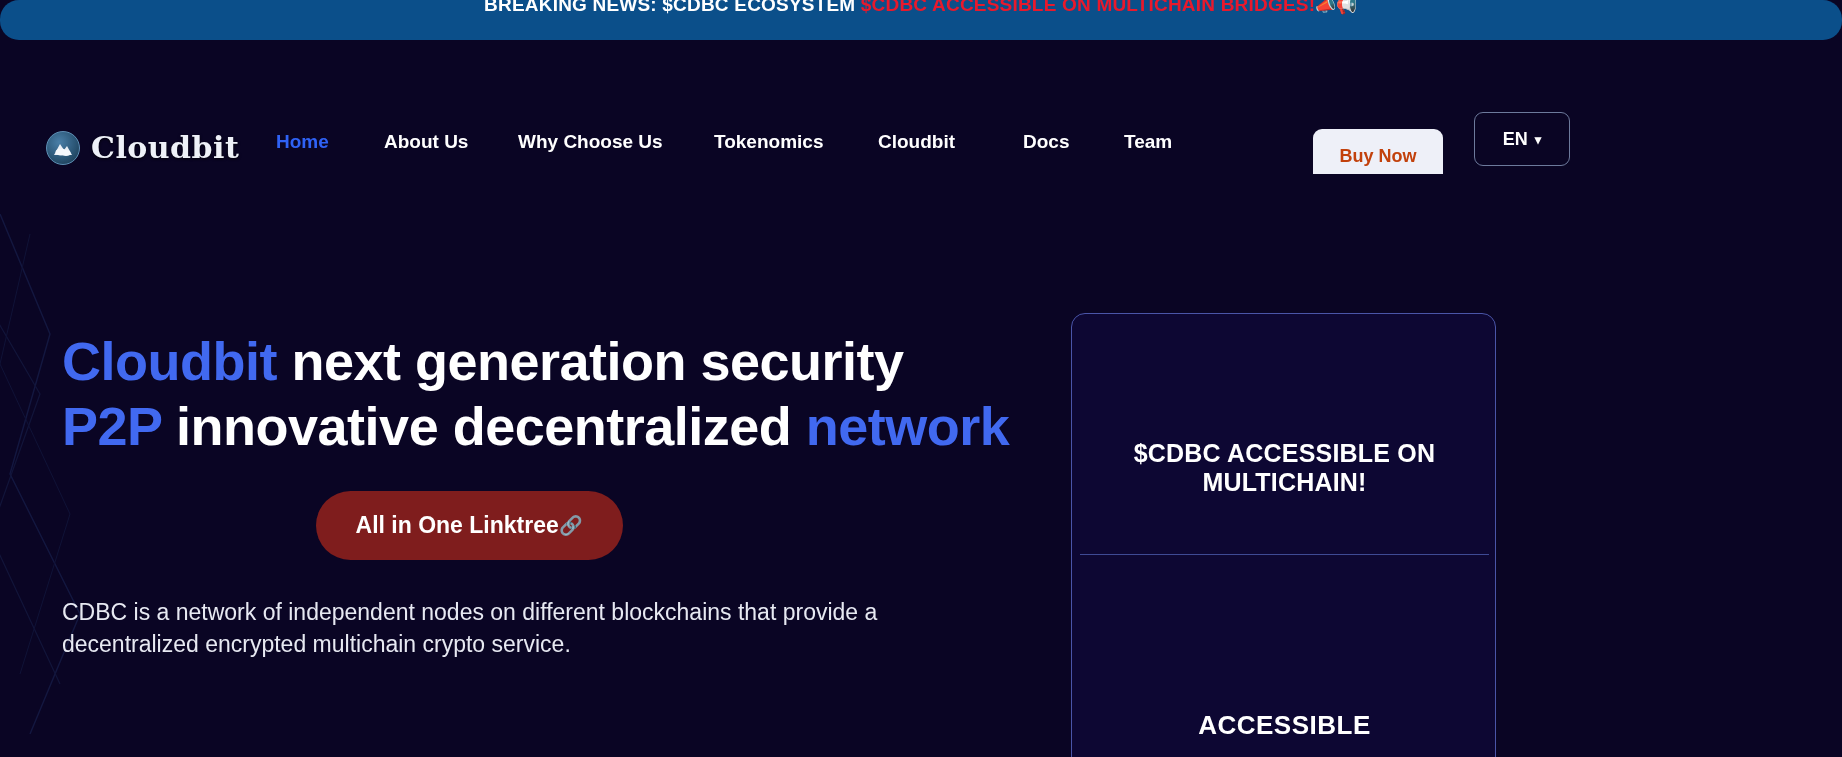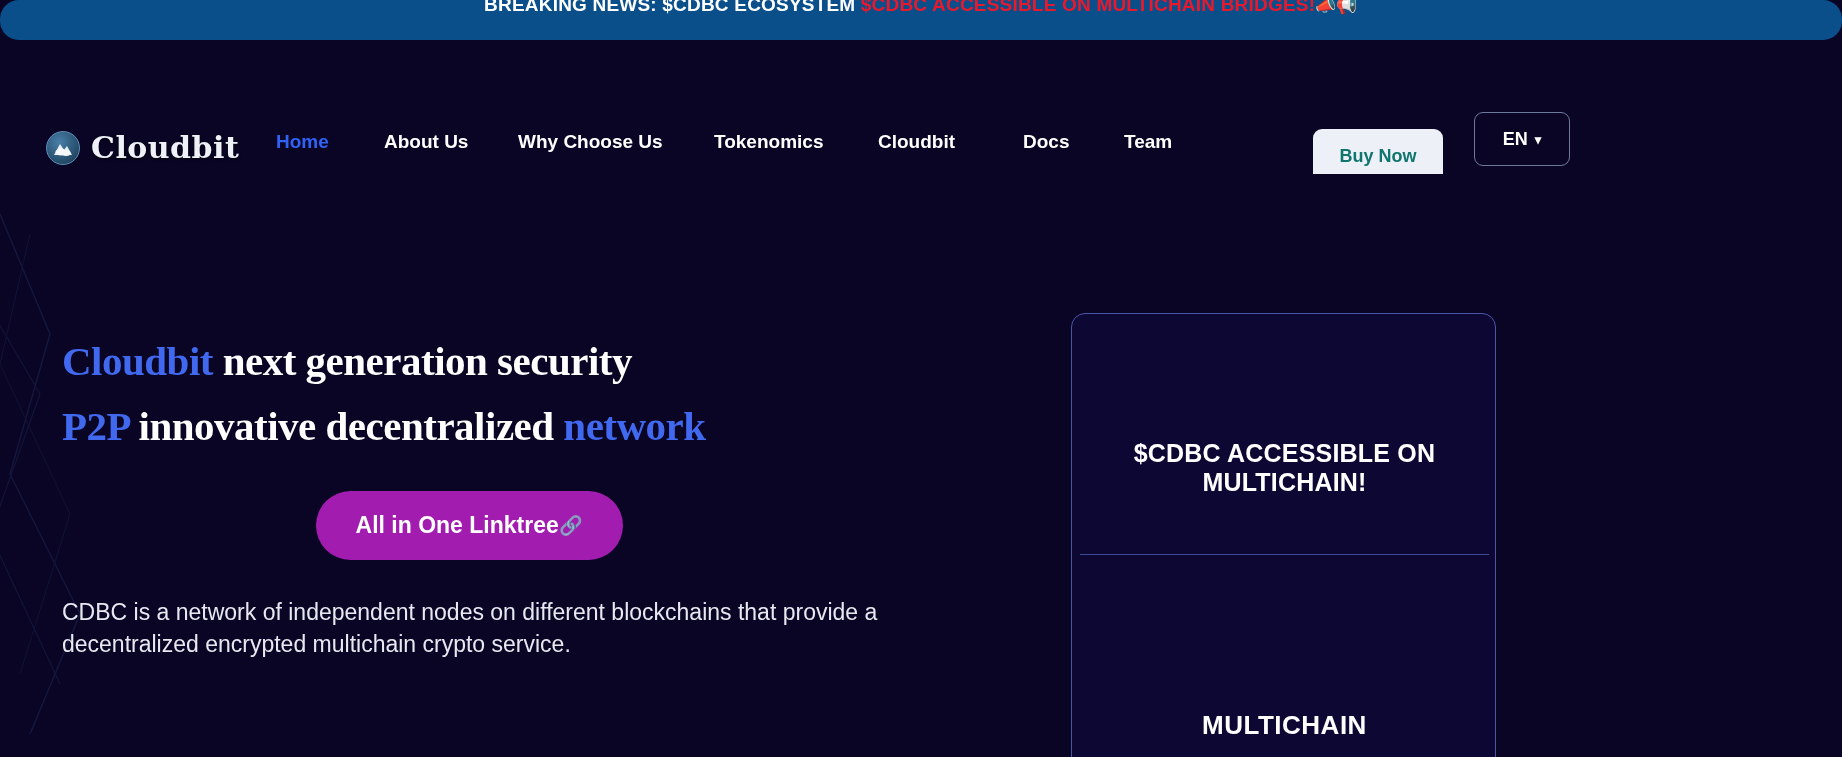--- a/index.html
+++ b/index.html
@@ -80,21 +80,21 @@
   .nav-w-road{ width:145px; }
   .nav-w-docs{ width:101px; }
   .nav-w-team{ width:90px; }
   .nav-w-contact{ width:140px; }
 
   #buy-now-btn{
     position:absolute; left:1313px; top:89px;
     width:130px; height:54px;
     background:#eef0f8;
     border:none; border-radius:9px;
-    color:#0f766e;
+    color:#c2410c;
     font-size:18px; font-weight:bold;
     font-family:"Liberation Sans", sans-serif;
     cursor:pointer;
   }
   #lang-select{
     position:absolute; left:1474px; top:72px;
     width:96px; height:54px;
     background:transparent;
     border:1px solid #6d7a9c; border-radius:9px;
     color:#ffffff;
@@ -114,22 +114,22 @@
   #hero-bg-lines{
     position:absolute; left:-10px; top:40px;
     width:260px; height:520px;
     opacity:.5;
     pointer-events:none;
   }
 
   #hero-title{
     position:absolute; left:62px; top:155px;
     width:1060px;
-    font-family:Liberation Serif, serif;
-    font-size:41px;
+    font-family:Liberation Sans, sans-serif;
+    font-size:54px;
     font-weight:bold;
     line-height:65px;
     color:#ffffff;
     letter-spacing:-.5px;
   }
   .hl-blue{ color:#4169f0; }
 
   #linktree-btn{
     position:absolute; left:316px; top:317px;
     width:307px; height:69px;
@@ -225,26 +225,26 @@
 <div id="hero">
 
   <svg id="hero-bg-lines" viewBox="0 0 260 520">
     <path d="M10 0 L60 120 L20 260 L90 400 L40 520" stroke="#1d2a5c" stroke-width="1.4" fill="none"></path>
     <path d="M-20 60 L50 180 L0 320 L70 470" stroke="#1a2550" stroke-width="1.2" fill="none"></path>
     <path d="M40 20 L10 150 L80 300 L30 460" stroke="#16204a" stroke-width="1" fill="none"></path>
   </svg>
 
   <h1 id="hero-title"><span class="hl-blue" style="color: rgb(65, 105, 240);">Cloudbit</span><span> next generation security</span><br><span class="hl-blue" style="color: rgb(65, 105, 240);">P2P</span><span> innovative decentralized </span><span class="hl-blue" style="color: rgb(65, 105, 240);">network</span></h1>
 
-  <button id="linktree-btn" style="background: #a21caf;">
+  <button id="linktree-btn" style="background: #7f1d1d;">
     <span>All in One Linktree</span>
     <span id="linktree-emoji">🔗</span>
   </button>
 
   <p id="hero-paragraph">CDBC is a network of independent nodes on different blockchains that provide a decentralized encrypted multichain crypto service.</p>
 
   <div id="stats-card">
     <div id="card-headline">$CDBC ACCESSIBLE ON MULTICHAIN!</div>
     <div id="card-divider"></div>
-    <div id="card-stats-title">MULTICHAIN</div>
+    <div id="card-stats-title">ACCESSIBLE</div>
 
   </div>
 </div>
 
 </body></html>

